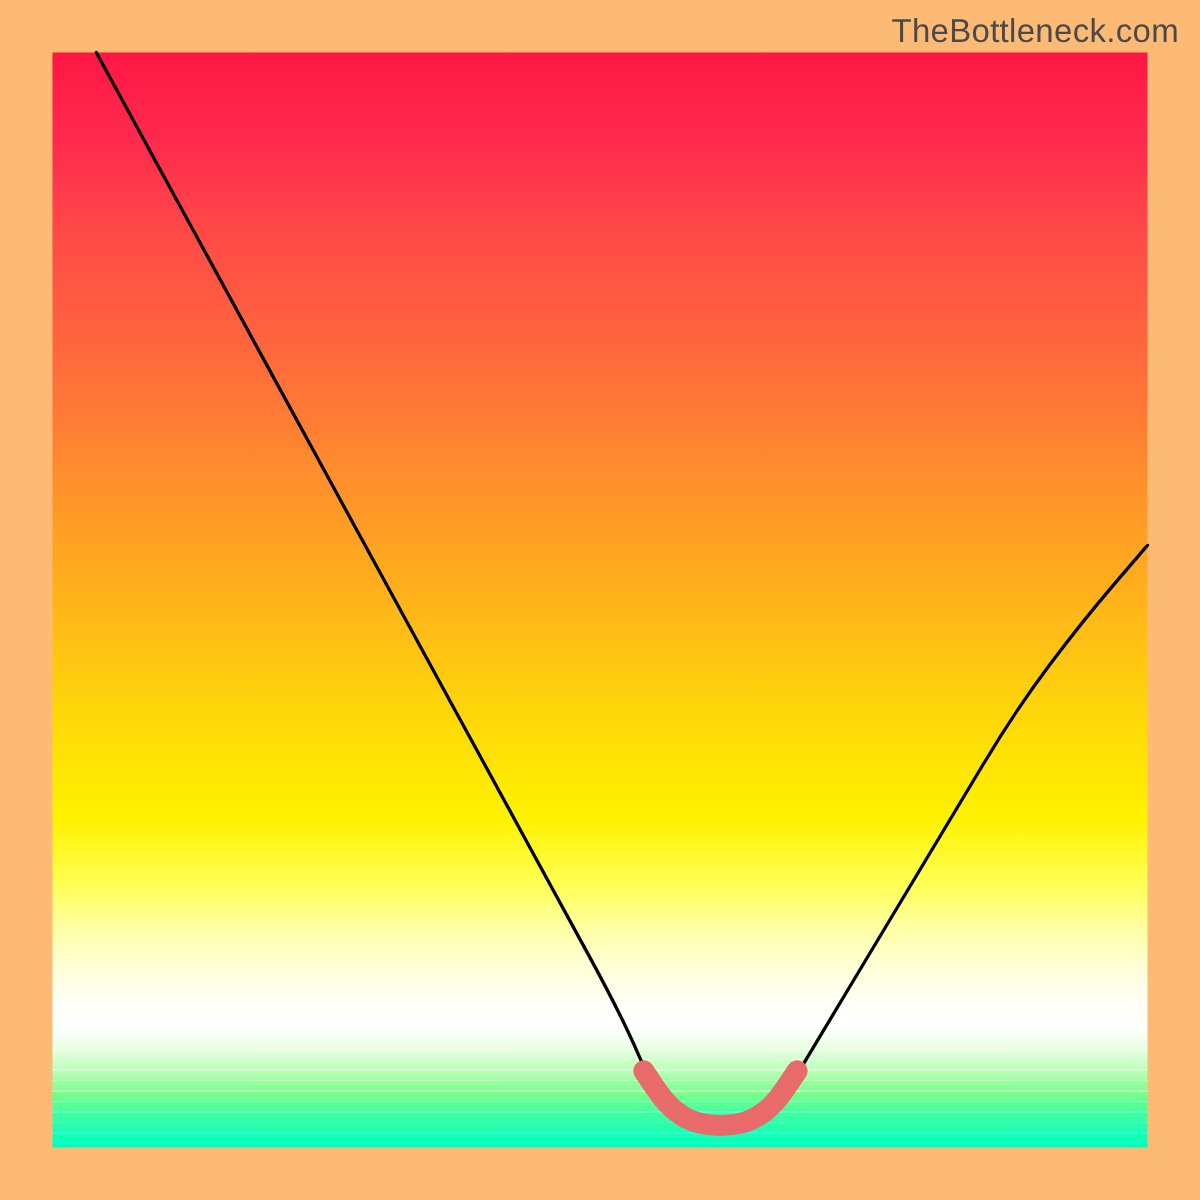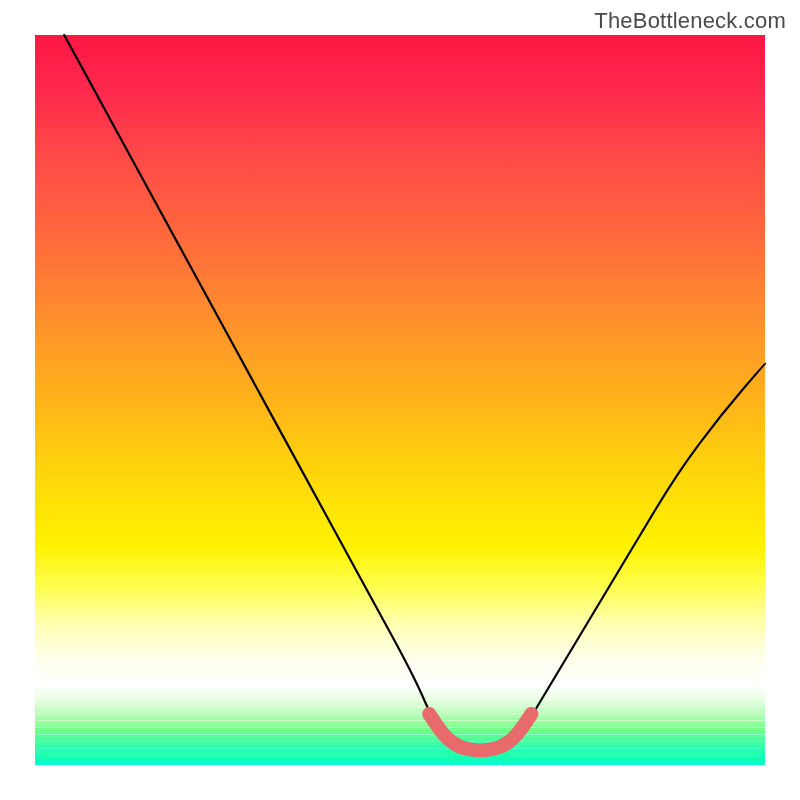--- a/index.html
+++ b/index.html
@@ -8,21 +8,21 @@
     width: 800px;
     height: 800px;
     overflow: hidden;
     background: #000;
     font-family: -apple-system, BlinkMacSystemFont, "Segoe UI", Arial, sans-serif;
   }
   .frame {
     position: relative;
     width: 800px;
     height: 800px;
-    background: #ffffff;
+    background: #fdba74;
   }
   .plot-area {
     position: absolute;
     left: 35px;
     top: 35px;
     width: 730px;
     height: 730px;
     
     background: linear-gradient(
       to bottom,

